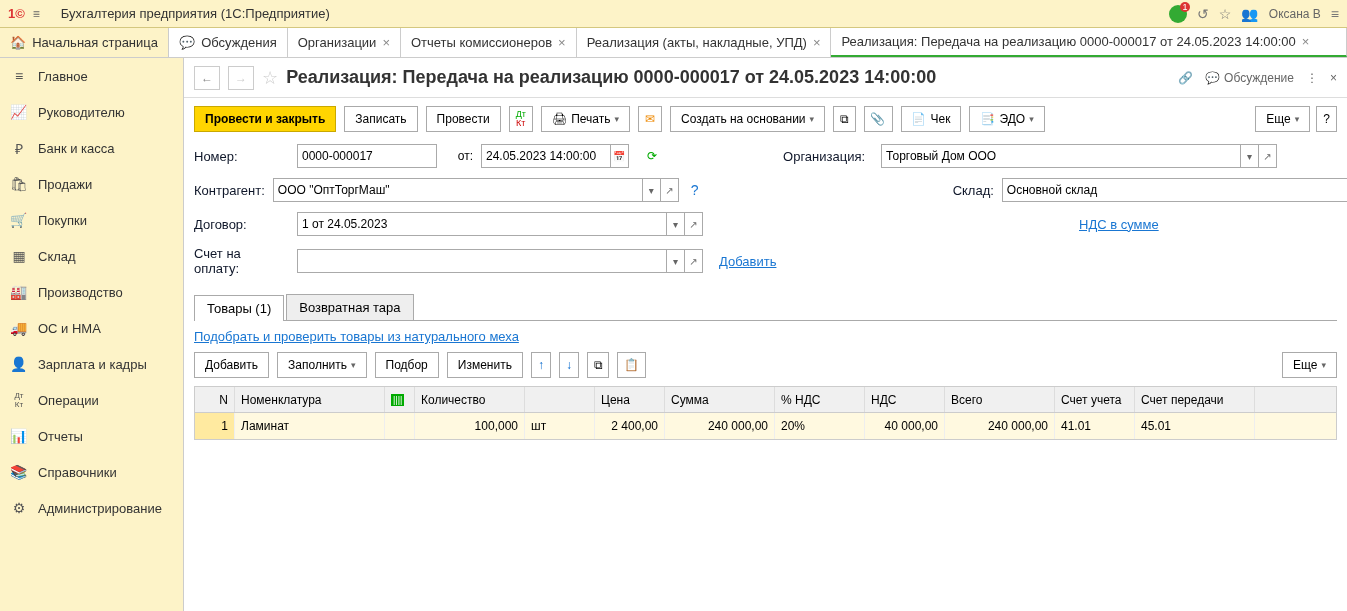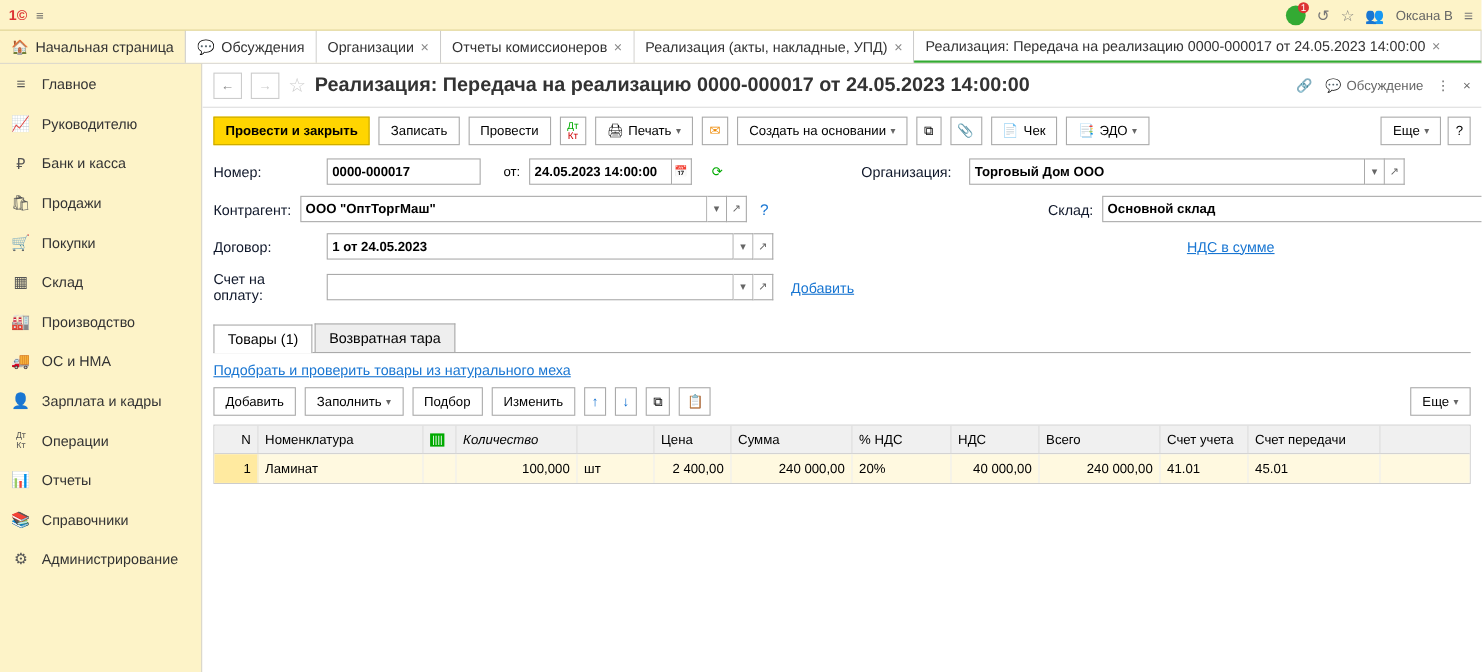--- a/index.html
+++ b/index.html
@@ -48,21 +48,21 @@
 .toolbar { padding: 8px 10px; display: flex; align-items: center; gap: 8px; flex-wrap: wrap; }
 .btn { height: 26px; padding: 0 10px; border: 1px solid #aaa; background: #fff; font-size: 12px; cursor: pointer; display: inline-flex; align-items: center; gap: 4px; }
 .btn.primary { background: #ffd500; border-color: #c9a800; font-weight: bold; }
 .btn.icon-only { padding: 0 6px; }
 .dropdown-arrow { font-size: 9px; color: #666; }
 
 
 .form { padding: 4px 10px; }
 .form-row { display: flex; align-items: center; margin-bottom: 10px; gap: 8px; }
 .form-label { width: 95px; font-size: 13px; color: #0f172a; }
-.input { height: 24px; border: 1px solid #aaa; padding: 0 4px; font-size: 12px; background: #fff; font-weight: bold; }
+.input { height: 24px; border: 1px solid #aaa; padding: 0 4px; font-size: 12px; background: #fff; }
 .input-group { display: flex; }
 .input-group .ig-btn { width: 18px; height: 24px; border: 1px solid #aaa; border-left: none; background: #fff; display: flex; align-items: center; justify-content: center; font-size: 10px; color: #666; cursor: pointer; }
 .link { color: #1976d2; text-decoration: underline; cursor: pointer; font-size: 13px; }
 .help-icon { color: #1976d2; font-size: 14px; margin-left: 4px; }
 
 
 .subtabs { display: flex; border-bottom: 1px solid #aaa; margin: 4px 10px 0; }
 .subtab { padding: 5px 12px; border: 1px solid #aaa; border-bottom: none; background: #eee; font-size: 13px; cursor: pointer; margin-right: 2px; }
 .subtab.active { background: #fff; position: relative; top: 1px; }
 
@@ -87,20 +87,21 @@
 .col-acc1 { width: 80px; }
 .col-acc2 { width: 120px; }
 .grid-row .col-n { background: #ffeaa0; }
 </style>
 </head>
 <body>
 
 <div class="topbar">
   <span class="logo">1©</span>
   <span class="menu-icon">≡</span>
+  <span class="app-title">Бухгалтерия предприятия  (1С:Предприятие)</span>
   <div class="topbar-right">
     <span class="notif"></span>
     <span class="top-icon">↺</span>
     <span class="top-icon">☆</span>
     <span class="top-icon">👥</span>
     <span style="color:#666;">Оксана В</span>
     <span class="top-icon">≡</span>
   </div>
 </div>
 
@@ -323,21 +324,21 @@
           </button>
       </div>
 
       <div class="grid">
         <div class="grid-header">
           <div class="col-n">N</div>
           <div class="col-nom">Номенклатура</div>
           <div class="col-ico">
               <span style="background:#0a0;color:#fff;padding:1px 2px;font-size:9px;">||||</span>
             </div>
-          <div class="col-qty" style="justify-content:flex-start;font-style:italic;">
+          <div class="col-qty" style="justify-content:flex-start;">
               <span>Количество</span>
             </div>
           <div class="col-unit"></div>
           <div class="col-price" style="justify-content:flex-start;">
               <span>Цена</span>
             </div>
           <div class="col-sum" style="justify-content:flex-start;">
               <span>Сумма</span>
             </div>
           <div class="col-vatp">% НДС</div>

